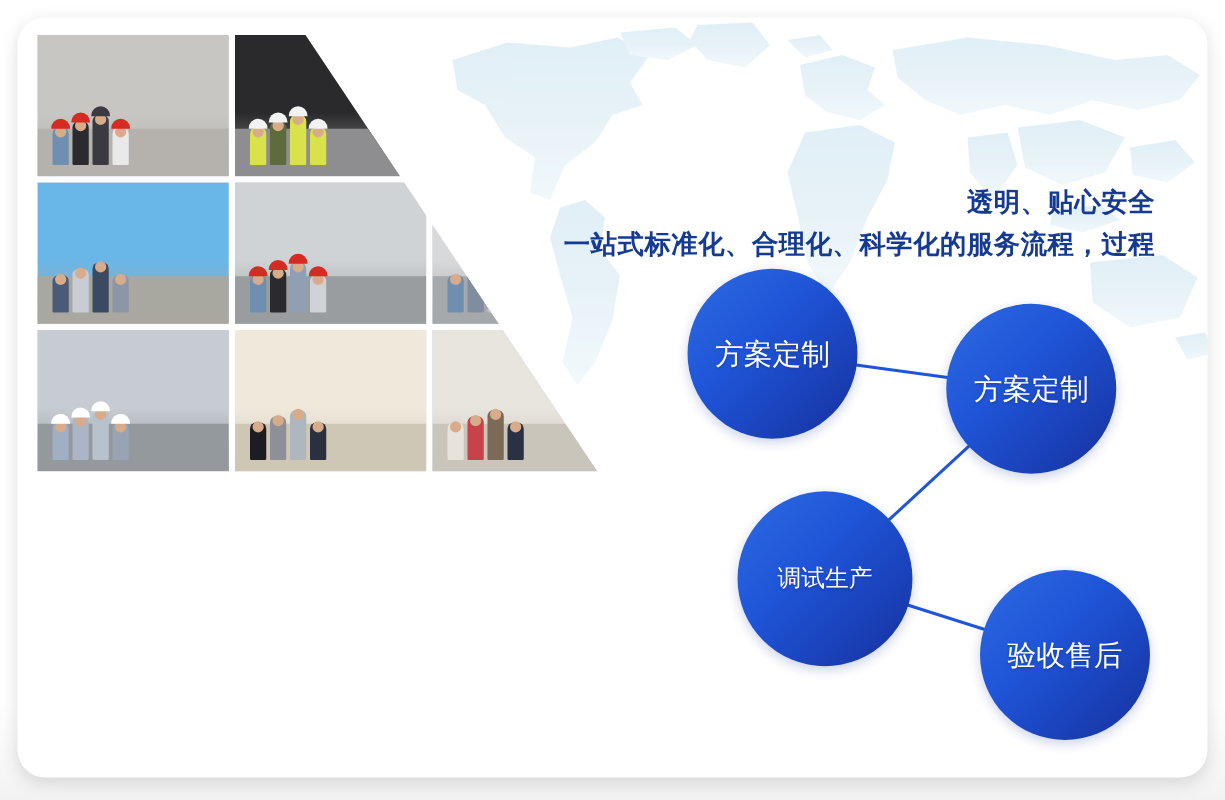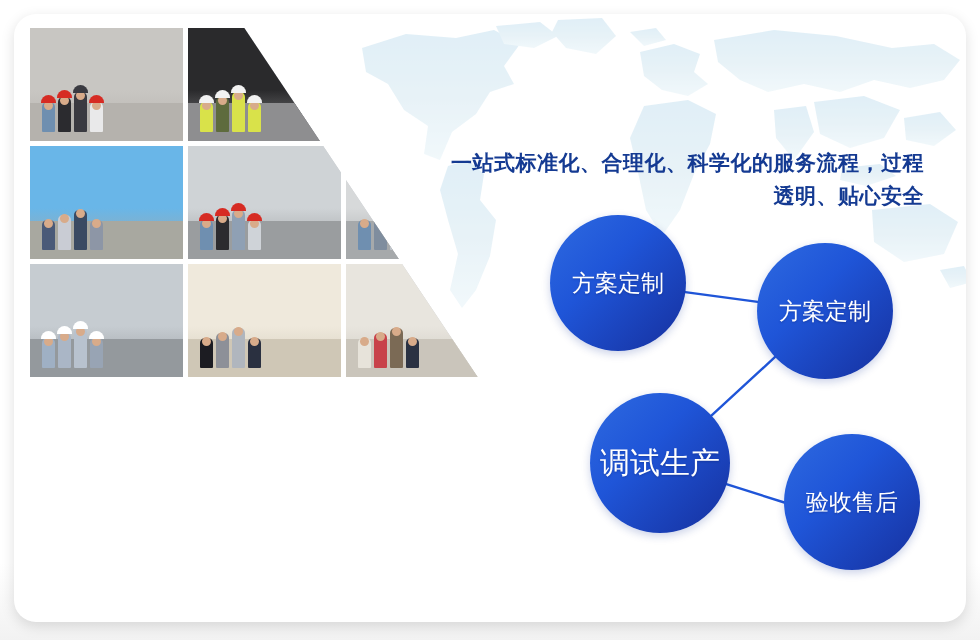--- a/index.html
+++ b/index.html
@@ -417,42 +417,42 @@
                 <div class="head"></div>
                 <div class="hat" style="background: rgb(255, 255, 255);"></div>
               </div>
             </div>
           </div>
         </div>
     </div>
 
 
     <div class="subtitle">
+      <div>透明、贴心安全</div>
       <div>一站式标准化、合理化、科学化的服务流程，过程</div>
-      <div>透明、贴心安全</div>
     </div>
 
     <div class="diagram">
       <svg class="links" viewBox="0 0 952 608">
         <g id="linkg" stroke-linecap="round" fill="none">
             <line x1="669.4043665727102" y1="277.84696745911054" x2="745.5956334272898" y2="288.15303254088946" stroke="#1f55d8" stroke-width="2.4"></line>
             <line x1="762.4578811694184" y1="341.7175882560509" x2="696.013092128478" y2="402.92733331194756" stroke="#1f55d8" stroke-width="2.4"></line>
             <line x1="710.8078130342486" y1="469.5899822660894" x2="775.0982991138176" y2="490.0156054476191" stroke="#1f55d8" stroke-width="2.4"></line>
           </g>
       </svg>
       <div id="nodes">
           <div class="node" style="left: 536px; top: 201px; width: 136px; height: 136px; font-size: 23px; background: linear-gradient(135deg, rgb(46, 106, 224) 0%, rgb(31, 85, 216) 40%, rgb(22, 48, 158) 100%); color: rgb(255, 255, 255);">
             <span>方案定制</span>
           </div>
           <div class="node" style="left: 743px; top: 229px; width: 136px; height: 136px; font-size: 23px; background: linear-gradient(135deg, rgb(46, 106, 224) 0%, rgb(31, 85, 216) 40%, rgb(22, 48, 158) 100%); color: rgb(255, 255, 255);">
             <span>方案定制</span>
           </div>
-          <div class="node" style="left: 576px; top: 379px; width: 140px; height: 140px; font-size: 30px; background: linear-gradient(135deg, rgb(46, 106, 224) 0%, rgb(31, 85, 216) 40%, rgb(22, 48, 158) 100%); color: rgb(255, 255, 255); text-align: right;">
+          <div class="node" style="left: 576px; top: 379px; width: 140px; height: 140px; font-size: 19px; background: linear-gradient(135deg, rgb(46, 106, 224) 0%, rgb(31, 85, 216) 40%, rgb(22, 48, 158) 100%); color: rgb(255, 255, 255); text-align: right;">
             <span>调试生产</span>
           </div>
-          <div class="node" style="left: 770px; top: 420px; width: 136px; height: 136px; font-size: 23px; background: linear-gradient(135deg, rgb(46, 106, 224) 0%, rgb(31, 85, 216) 40%, rgb(22, 48, 158) 100%); color: rgb(255, 255, 255);">
+          <div class="node" style="left: 770px; top: 442px; width: 136px; height: 136px; font-size: 23px; background: linear-gradient(135deg, rgb(46, 106, 224) 0%, rgb(31, 85, 216) 40%, rgb(22, 48, 158) 100%); color: rgb(255, 255, 255);">
             <span>验收售后</span>
           </div>
         </div>
     </div>
 
   </div>
 </div>
 
 </body></html>

